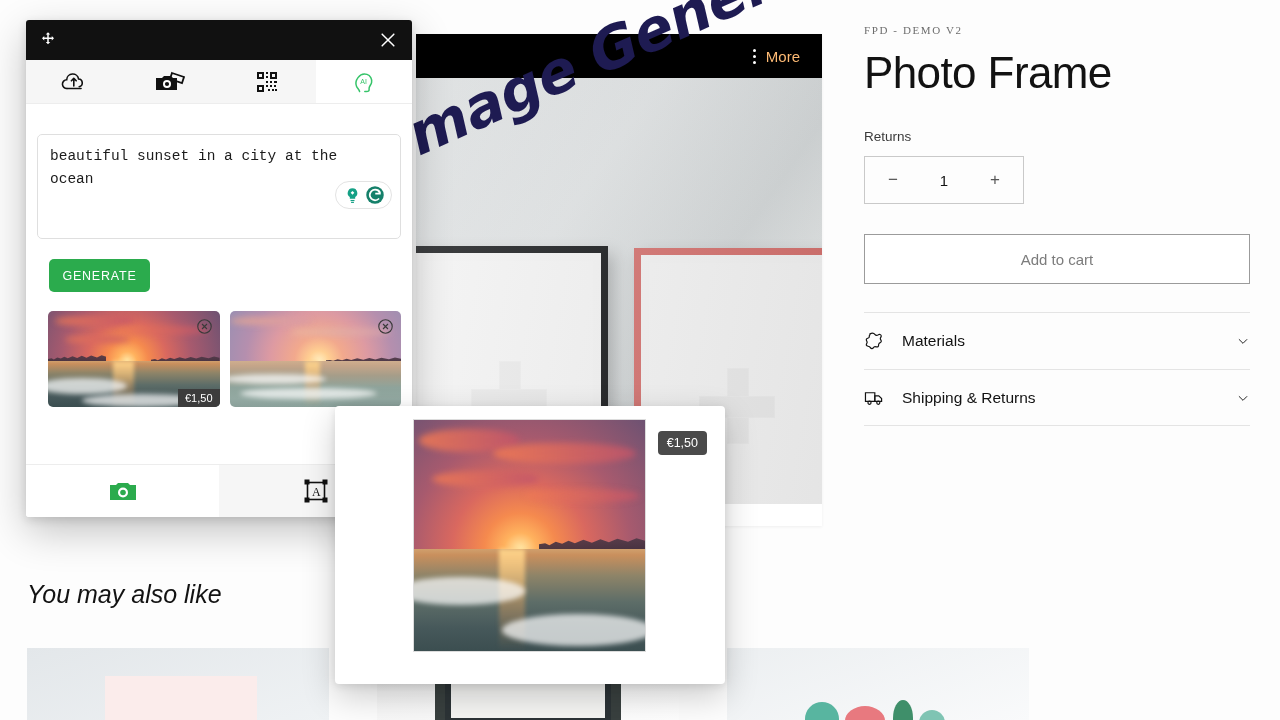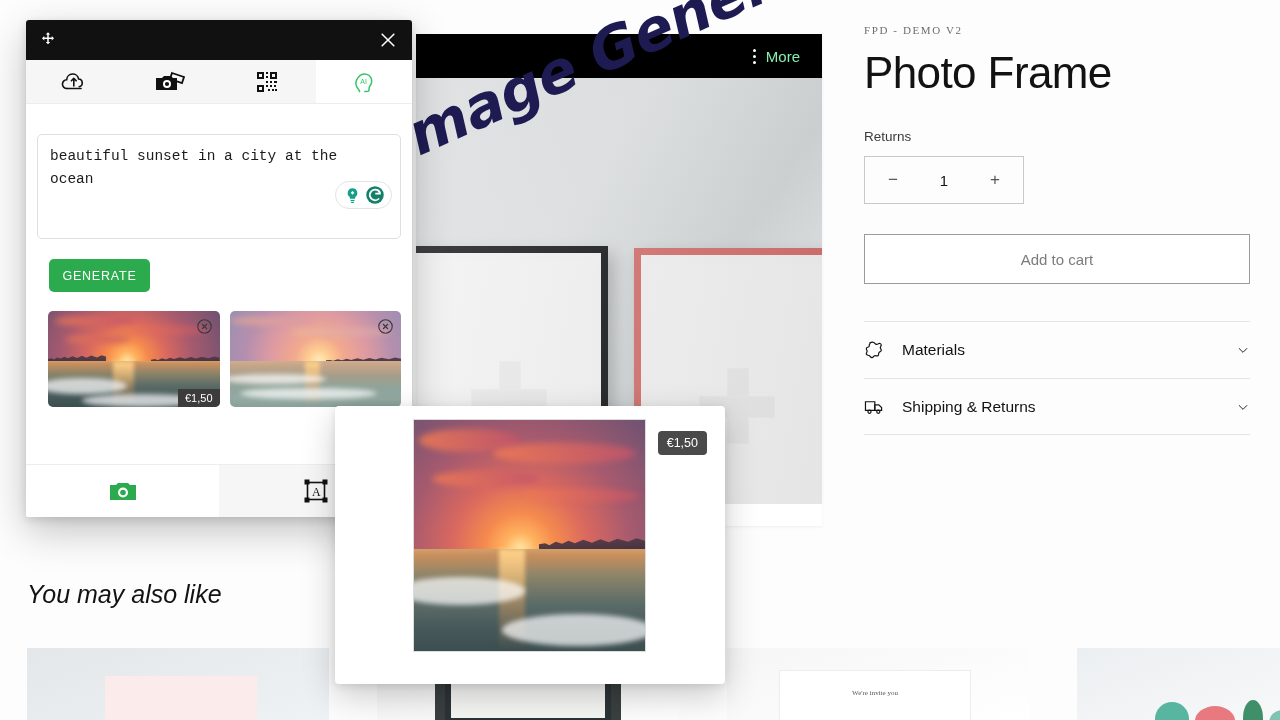--- a/index.html
+++ b/index.html
@@ -22,21 +22,21 @@
     background:#ffffff;
     box-shadow: 0 1px 3px rgba(0,0,0,.06);
     overflow:hidden;
   }
   .canvas-topbar {
     position:absolute; left:0; top:0; width:100%; height:44px;
     background:#000; color:#fff;
     display:flex; align-items:center; justify-content:flex-end;
     padding-right:22px;
   }
-  .more-btn { display:flex; align-items:center; gap:10px; color:#86efac; font-size:15px; cursor:pointer; }
+  .more-btn { display:flex; align-items:center; gap:10px; color:#fdba74; font-size:15px; cursor:pointer; }
   .dots-v { display:flex; flex-direction:column; gap:3px; align-items:center; }
   .dots-v i { width:3px; height:3px; background:#fff; border-radius:50%; display:block; }
 
   .wall {
     position:absolute; left:0; top:44px; right:0; bottom:22px;
     background:
       linear-gradient(125deg,#d9dcdd 0%,#dfe2e3 35%,#d4d8d9 62%,#e7eaea 78%,#d0d4d5 100%);
   }
   .wall:after{
     content:""; position:absolute; inset:0;
@@ -84,21 +84,21 @@
     margin-top:12px; width:160px; height:48px; border:1px solid #c9c9c9;
     display:flex; align-items:center; justify-content:space-between; padding:0 18px;
   }
   .qty-btn { font-size:17px; color:#555; cursor:pointer; user-select:none; width:20px; text-align:center;}
   .qty-val { font-size:15px; color:#121212; }
   .atc {
     margin-top:30px; width:386px; height:50px; border:1px solid #9b9b9b; background:#fff;
     display:flex; align-items:center; justify-content:center;
     font-size:15px; color:#7c7c7c; cursor:pointer;
   }
-  .acc-list { margin-top:37px; width:386px; }
+  .acc-list { margin-top:28px; width:386px; }
   .acc-row {
     border-top:1px solid #e4e4e4; height:57px;
     display:flex; align-items:center; gap:16px; cursor:pointer;
   }
   .acc-list .acc-row:last-child { border-bottom:1px solid #e4e4e4; }
   .acc-label { flex:1; font-size:15.5px; color:#121212; }
   .chev { width:14px; height:14px; }
   .acc-ico { width:22px; height:22px; display:block; }
 
   
@@ -304,25 +304,20 @@
 
   <div class="yma-title">You may also like</div>
   <div class="yma-row">
     <div class="yma-card card-a">
       <span class="art"></span>
     </div>
     <div class="yma-card card-b">
       <span class="art">
           <i></i>
         </span>
-    </div>
-    <div class="yma-card card-c">
-      <span class="art">
-        <span>We're invite you</span>
-      </span>
     </div>
     <div class="yma-card card-d">
       <span class="art">
         <i class="leaf" style="left:4px;width:34px;height:34px;background:#58b5a0;"></i>
         <i class="leaf" style="left:44px;width:40px;height:30px;background:#e8797f;"></i>
         <i class="leaf" style="left:92px;width:20px;height:36px;background:#3f8f6a;"></i>
         <i class="leaf" style="left:118px;width:26px;height:26px;background:#7fc4b3;"></i>
       </span>
     </div>
   </div>

